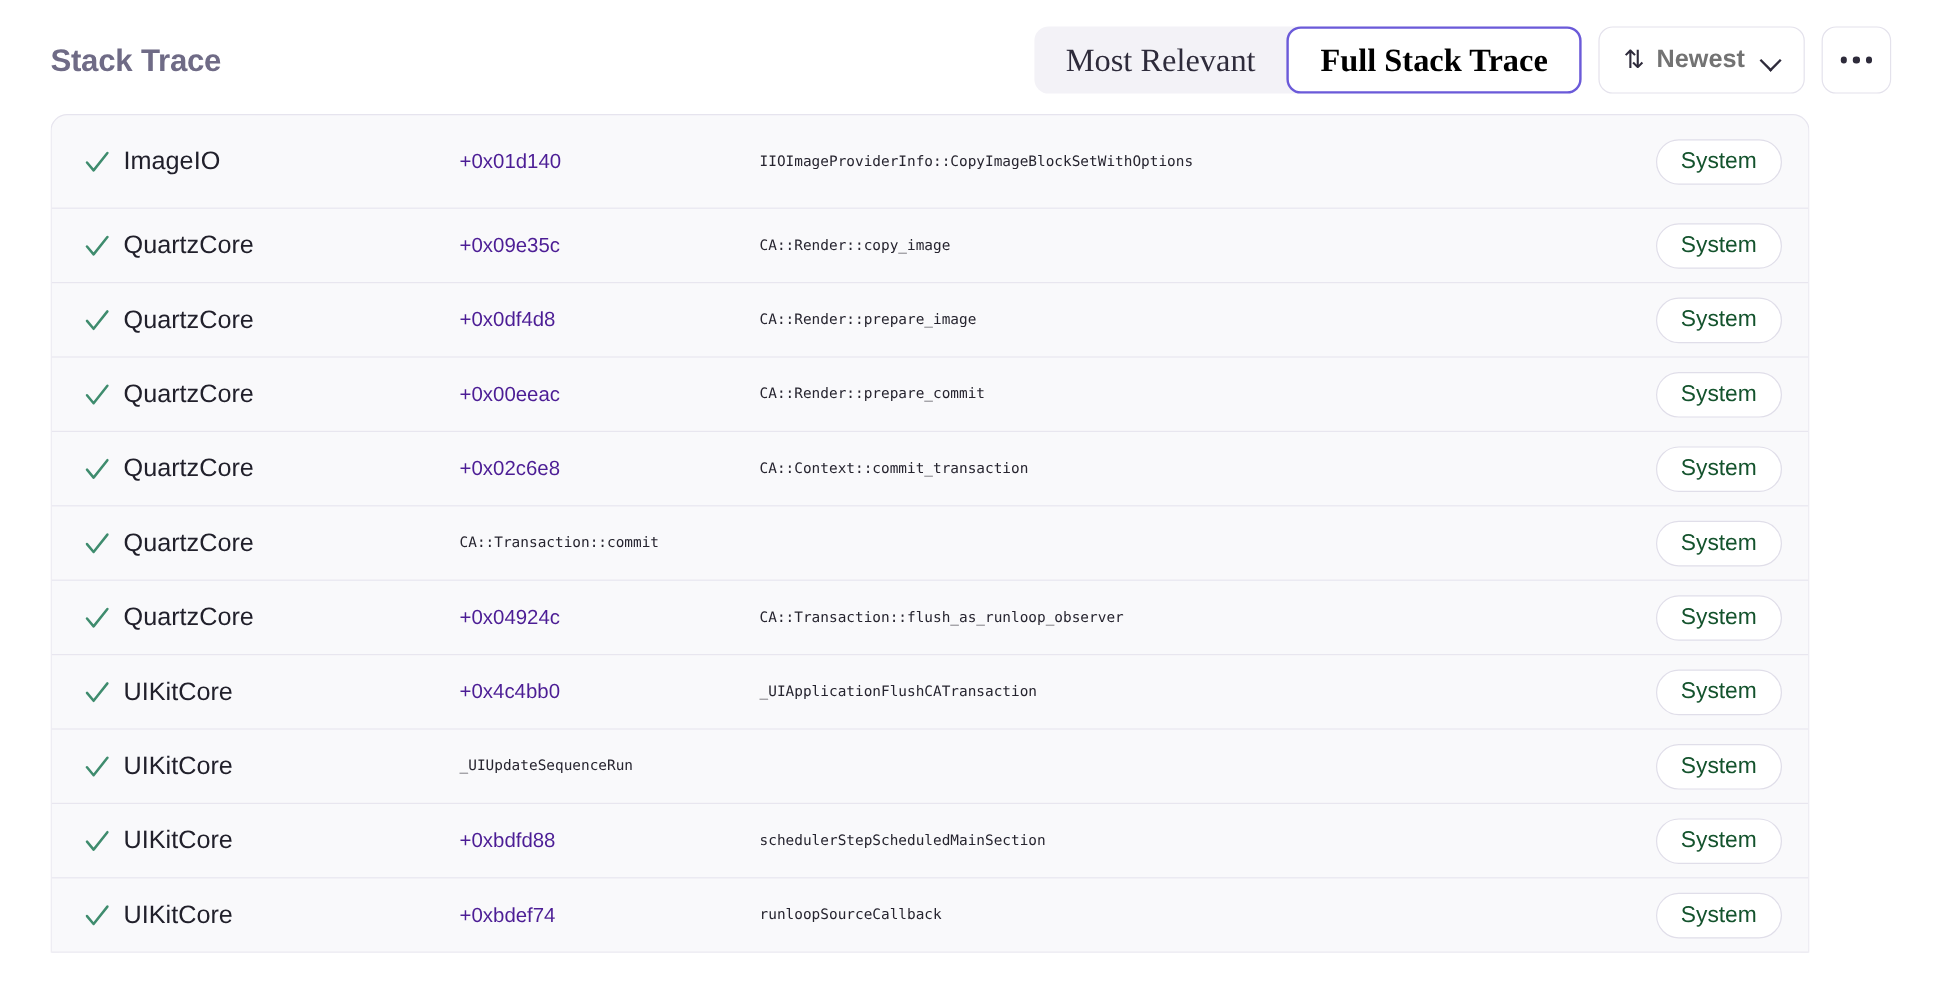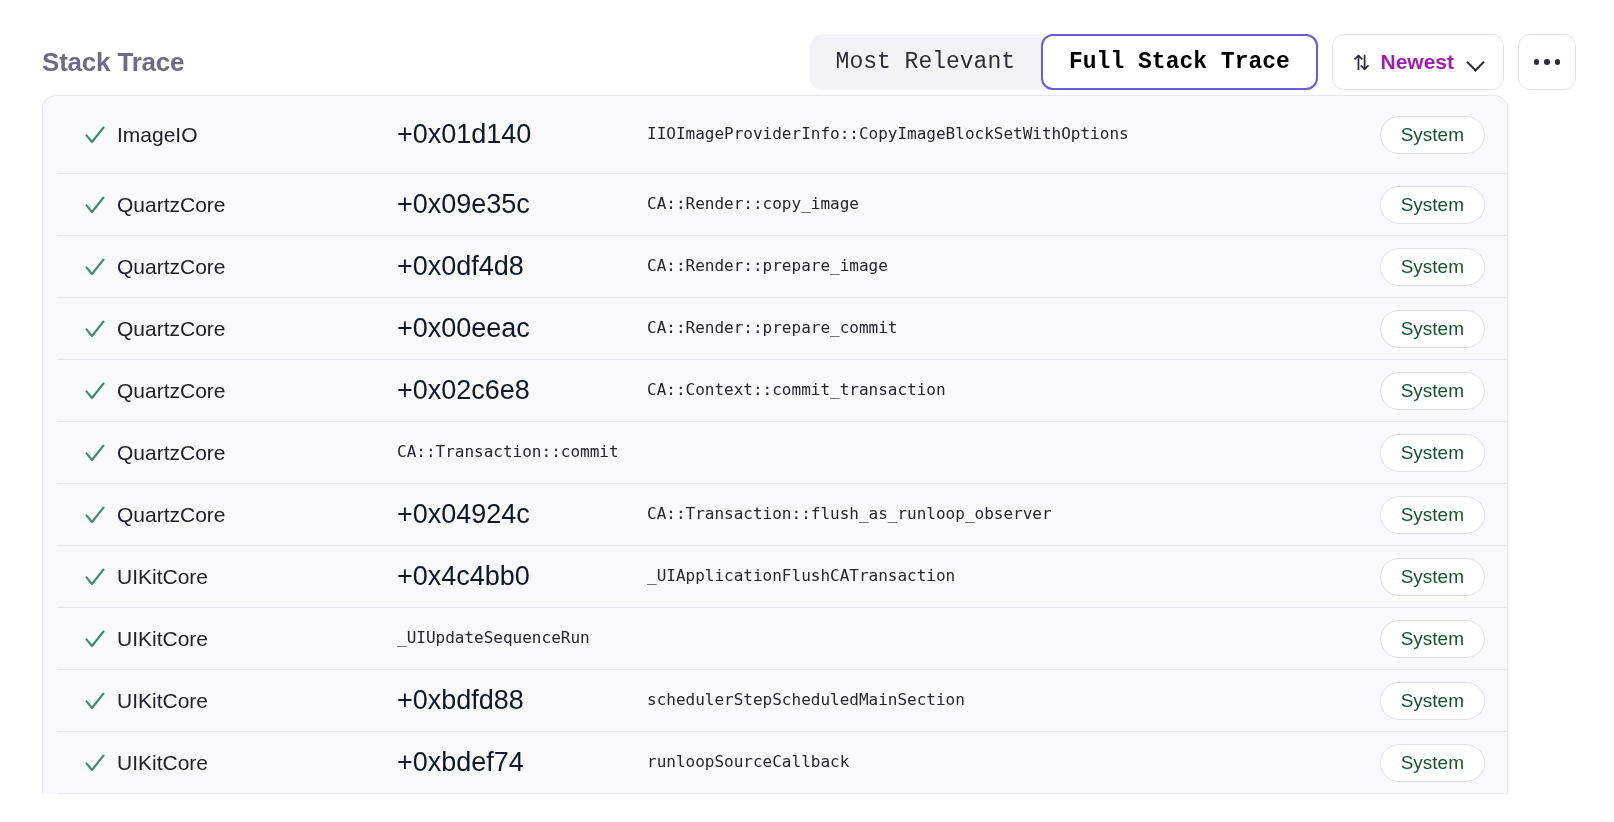--- a/index.html
+++ b/index.html
@@ -16,21 +16,21 @@
     width: 1614px;
     height: 822px;
     position: relative;
     background: #ffffff;
   }
 
   
   .header {
     position: absolute;
     left: 0;
-    top: 16px;
+    top: 4px;
     width: 1614px;
     height: 92px;
     display: flex;
     align-items: center;
     padding: 0 38px 0 42px;
   }
 
   .panel-title {
     font-size: 26px;
     font-weight: bold;
@@ -55,28 +55,28 @@
     height: 56px;
     position: relative;
   }
 
   .seg-btn {
     height: 56px;
     display: flex;
     align-items: center;
     justify-content: center;
     padding: 0 26px;
-    font-size: 23px;
+    font-size: 27px;
     color: #2e2b3b;
     background: transparent;
     border: none;
     border-radius: 12px;
     cursor: pointer;
     white-space: nowrap;
-    font-family: Liberation Mono, monospace;
+    font-family: Liberation Serif, serif;
   }
 
   .seg-btn.active {
     background: #ffffff;
     border: 2.5px solid #6b5ad9;
     font-weight: bold;
     color: #000000;
     z-index: 2;
   }
 
@@ -97,21 +97,21 @@
   .sort-icon {
     font-size: 21px;
     color: #2e2b3b;
     line-height: 1;
     letter-spacing: -2px;
   }
 
   .sort-label {
     font-size: 21px;
     font-weight: bold;
-    color: #a21caf;
+    color: #737373;
     white-space: nowrap;
   }
 
   .chevron {
     width: 15px;
     height: 15px;
     display: inline-block;
     position: relative;
     margin-left: 2px;
   }
@@ -152,21 +152,20 @@
   .stack-card {
     position: absolute;
     left: 42px;
     top: 95px;
     width: 1466px;
     background: #f9f9fb;
     border: 1.5px solid #e6e4ee;
     border-radius: 14px 14px 0 0;
     border-bottom: none;
     overflow: hidden;
-    padding-left: 14px;
   }
 
   .frame-row {
     display: flex;
     align-items: center;
     min-height: 62px;
     border-bottom: 1.5px solid #e8e6ef;
     padding: 0 22px 0 26px;
   }
 
@@ -187,30 +186,30 @@
   .module-name {
     flex: 0 0 280px;
     font-size: 21px;
     color: #21202b;
     white-space: nowrap;
     overflow: hidden;
   }
 
   .offset {
     flex: 0 0 250px;
-    font-size: 27px;
-    color: #0f172a;
+    font-size: 17px;
+    color: #4c1d95;
     white-space: nowrap;
     cursor: pointer;
   }
 
   .symbol {
     flex: 1 1 auto;
     font-family: "DejaVu Sans Mono", monospace;
-    font-size: 16px;
+    font-size: 12px;
     color: #26242f;
     line-height: 1.52;
     word-break: break-all;
     padding-right: 18px;
   }
 
   .badge {
     flex: 0 0 auto;
     display: inline-flex;
     align-items: center;

